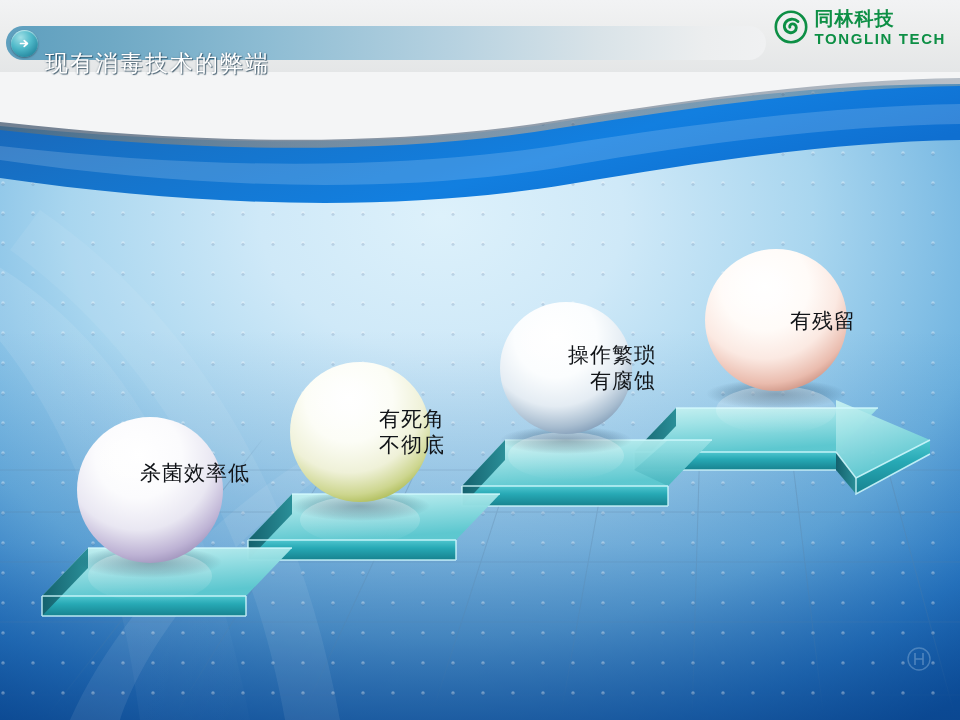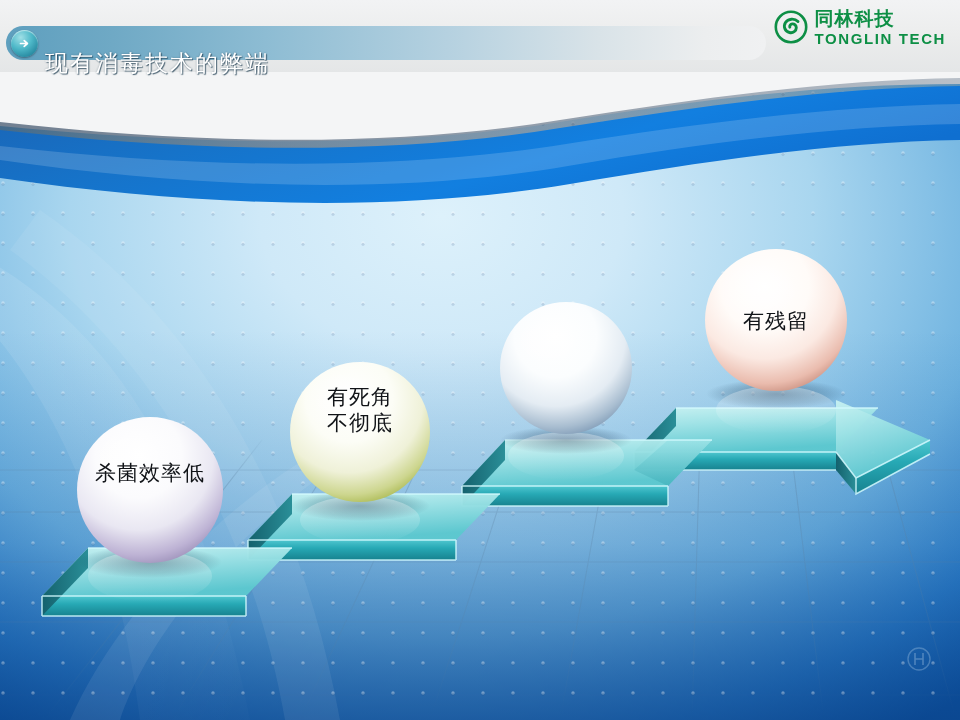--- a/index.html
+++ b/index.html
@@ -129,21 +129,21 @@
     position: absolute;
     left: 0; top: 0;
     width: 960px; height: 720px;
     z-index: 12;
     display: block;
   }
 
   .sphere-label {
     position: absolute;
     z-index: 18;
-    text-align: center;
+    text-align: right;
     color: #111418;
     font-size: 21px;
     line-height: 1.26;
     white-space: pre;
     font-family: "DejaVu Sans", "Liberation Sans", sans-serif;
     letter-spacing: 1px;
     pointer-events: none;
   }
 
   .watermark {
@@ -404,22 +404,23 @@
       <ellipse cx="550" cy="340" rx="40" ry="30" fill="url(#sphGloss)" opacity=".55"></ellipse>
     </g>
     <g>
       <circle cx="776" cy="320" r="71" fill="url(#sphR)"></circle>
       <ellipse cx="759" cy="290" rx="43" ry="33" fill="url(#sphGloss)" opacity=".55"></ellipse>
     </g>
   </svg>
 
   <div class="sphere-label" style="left:50px; top:460px; width:200px;">杀菌效率低</div>
 
-  <div class="sphere-label" style="left:275px; top:384px; width:170px;"><span>有死角</span><br><span>不彻底</span></div>
-
+  <div class="sphere-label" style="left:275px; top:406px; width:170px;"><span>有死角</span><br><span>不彻底</span></div>
+
+  <div class="sphere-label" style="left:476px; top:342px; width:180px;"><span>操作繁琐</span><br><span>有腐蚀</span></div>
 
   <div class="sphere-label" style="left:696px; top:308px; width:160px;">有残留</div>
 
   <svg class="watermark" viewBox="0 0 26 26">
     <circle cx="13" cy="13" r="11" fill="none" stroke="#bdd8ef" stroke-width="1.4"></circle>
     <path d="M9 7 L9 19 M17 7 L17 19 M9 13 L17 13" stroke="#cfe4f5" stroke-width="1.6" fill="none"></path>
   </svg>
 
   <div class="header-band"></div>
 

